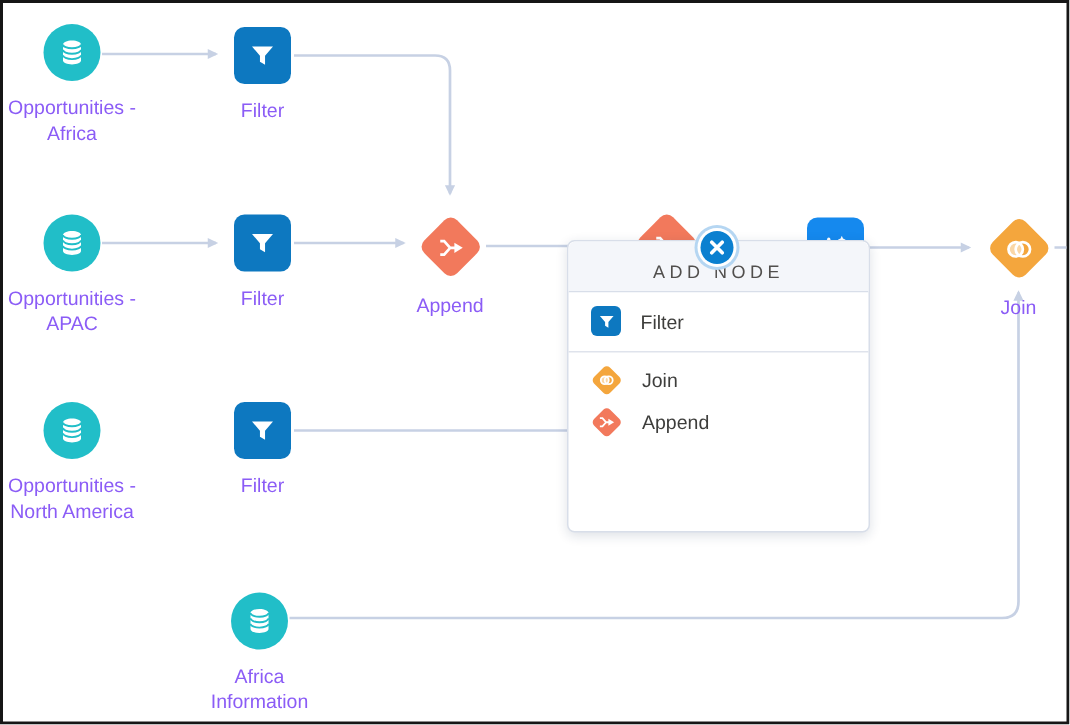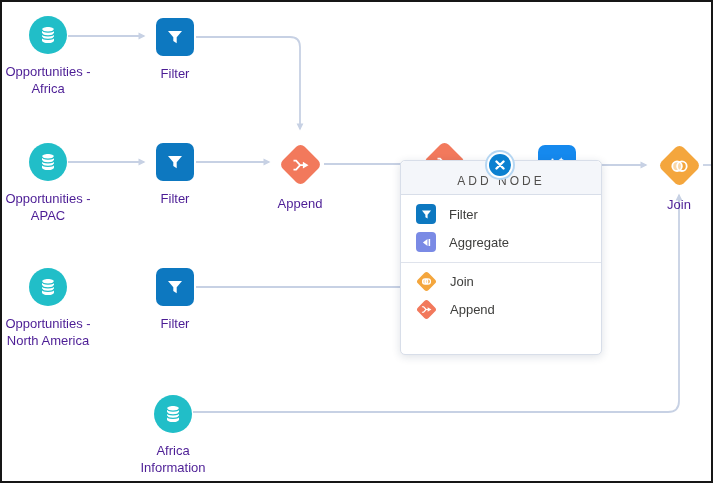--- a/index.html
+++ b/index.html
@@ -17,21 +17,21 @@
 
   svg.edges { position:absolute; left:0; top:0; z-index:1; }
 
   
   .node { position:absolute; z-index:2; width:0; display:flex; flex-direction:column; align-items:center; }
   .nlabel {
     white-space: pre;
     text-align: center;
     font-size: 13px;
     line-height: 17px;
-    color: #4c1d95;
+    color: #8b5cf6;
     margin-top: 9px;
   }
   .circle-icon {
     width: 38px; height: 38px; border-radius: 50%;
     background: #21bec8;
     display:flex; align-items:center; justify-content:center;
     flex: 0 0 auto;
   }
   .square-icon {
     width: 38px; height: 38px; border-radius: 7px;
@@ -46,21 +46,21 @@
     display:flex; align-items:center; justify-content:center;
     flex: 0 0 auto;
   }
   .diamond-icon > * { transform: rotate(-45deg); }
   .dm-append { background:#f2795c; }
   .dm-join   { background:#f4a63d; }
   .diamond-wrap { height:44px; width:44px; display:flex; align-items:center; justify-content:center; }
 
   
   .popup {
-    position:absolute; left:398px; top:158px; width:202px; height:195px;
+    position:absolute; left:376px; top:158px; width:202px; height:195px;
     background:#fff;
     border:1px solid #d8dee9;
     border-radius:5px;
     box-shadow:0 2px 8px rgba(20,40,80,.14);
     z-index:3;
   }
   .popup-header {
     height:34px;
     background:#f4f6fa;
     border-bottom:1px solid #d8dee9;
@@ -253,28 +253,20 @@
 
       <div class="menu-item">
         <span class="mi-sq mi-filter">
           <svg width="13" height="13" viewBox="0 0 20 20">
               <path fill="#fff" d="M3,4 h14 l-5.3,6.2 v6 l-3.4,-2.1 v-3.9 Z"></path>
             </svg>
         </span>
         <span>Filter</span>
       </div>
 
-      <div class="menu-item">
-        <span class="mi-sq mi-aggregate">
-          <svg width="13" height="13" viewBox="0 0 20 20">
-              <path fill="#fff" d="M11.5,4.5 L4.5,10 l7,5.5 Z M13.2,4.5 h2.4 v11 h-2.4 Z"></path>
-            </svg>
-        </span>
-        <span>Aggregate</span>
-      </div>
 
       <div class="menu-divider"></div>
 
       <div class="menu-item">
         <span class="mi-dm-wrap">
           <span class="mi-dm mi-join">
             <svg width="11" height="11" viewBox="0 0 20 20">
                 <circle cx="7.6" cy="10" r="4.8" fill="rgba(255,255,255,0.55)" stroke="#fff" stroke-width="2.2"></circle>
                 <circle cx="12.4" cy="10" r="4.8" fill="none" stroke="#fff" stroke-width="2.2"></circle>
               </svg>

